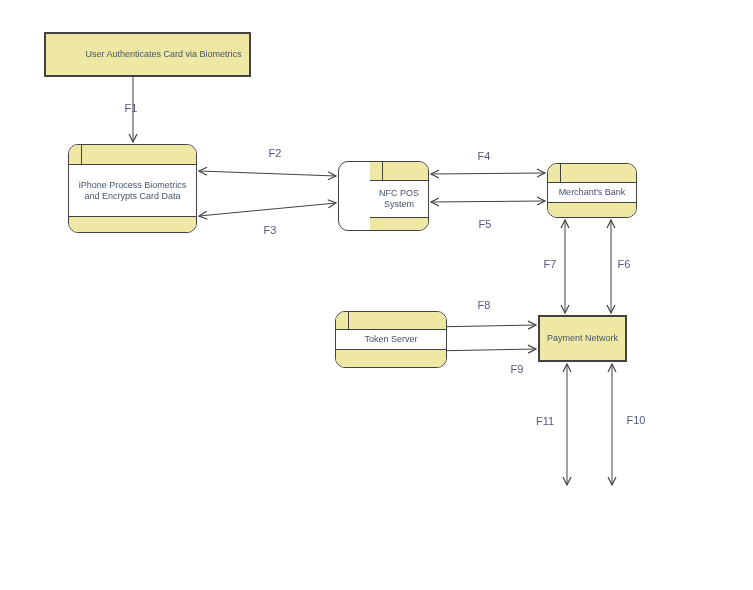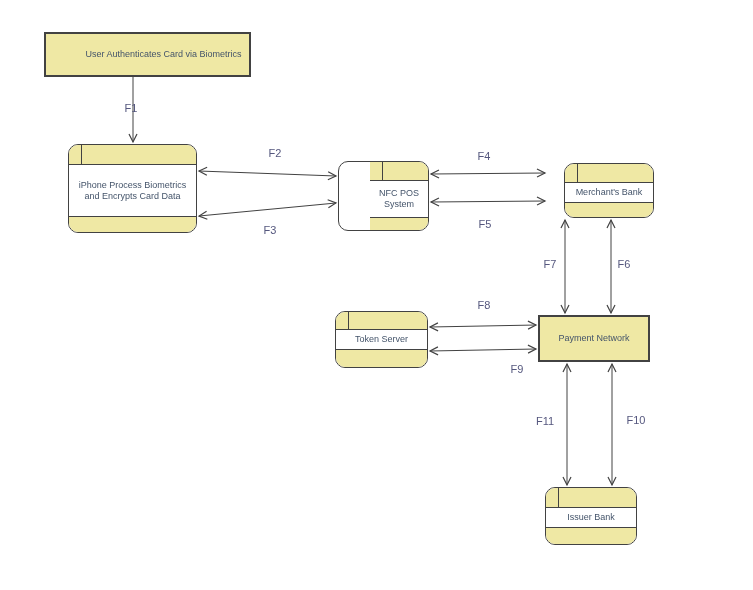--- a/index.html
+++ b/index.html
@@ -124,47 +124,38 @@
   <div class="node process-node" style="left:338px; top:161px; width:91px; height:70px;padding-left:31px;">
     <div class="band-top" style="height:18px;">
       <div class="id-divider"></div>
     </div>
     <div class="band-mid">
       <span class="node-label">NFC POS System</span>
     </div>
     <div class="band-bottom" style="height:12px;"></div>
   </div>
 
-  <div class="node process-node" style="left:564px; top:163px; width:90px; height:55px;">
+  <div class="node process-node" style="left:547px; top:163px; width:90px; height:55px;">
     <div class="band-top" style="height:18px;">
       <div class="id-divider"></div>
     </div>
     <div class="band-mid">
       <span class="node-label">Merchant's Bank</span>
     </div>
     <div class="band-bottom" style="height:14px;"></div>
   </div>
 
-  <div class="node process-node" style="left:335px; top:311px; width:93px; height:57px;">
+  <div class="node process-node" style="left:335px; top:311px; width:112px; height:57px;">
     <div class="band-top" style="height:17px;">
       <div class="id-divider"></div>
     </div>
     <div class="band-mid">
       <span class="node-label">Token Server</span>
     </div>
     <div class="band-bottom" style="height:17px;"></div>
   </div>
 
-  <div class="node rect-node" style="left:538px; top:315px; width:112px; height:47px;">
+  <div class="node rect-node" style="left:538px; top:315px; width:89px; height:47px;">
     <span class="node-label">Payment Network</span>
   </div>
 
-  <div class="node process-node" style="left:545px; top:487px; width:92px; height:58px;">
-    <div class="band-top" style="height:19px;">
-      <div class="id-divider"></div>
-    </div>
-    <div class="band-mid">
-      <span class="node-label">Issuer Bank</span>
-    </div>
-    <div class="band-bottom" style="height:16px;"></div>
-  </div>
 
 </div>
 
 </body></html>

